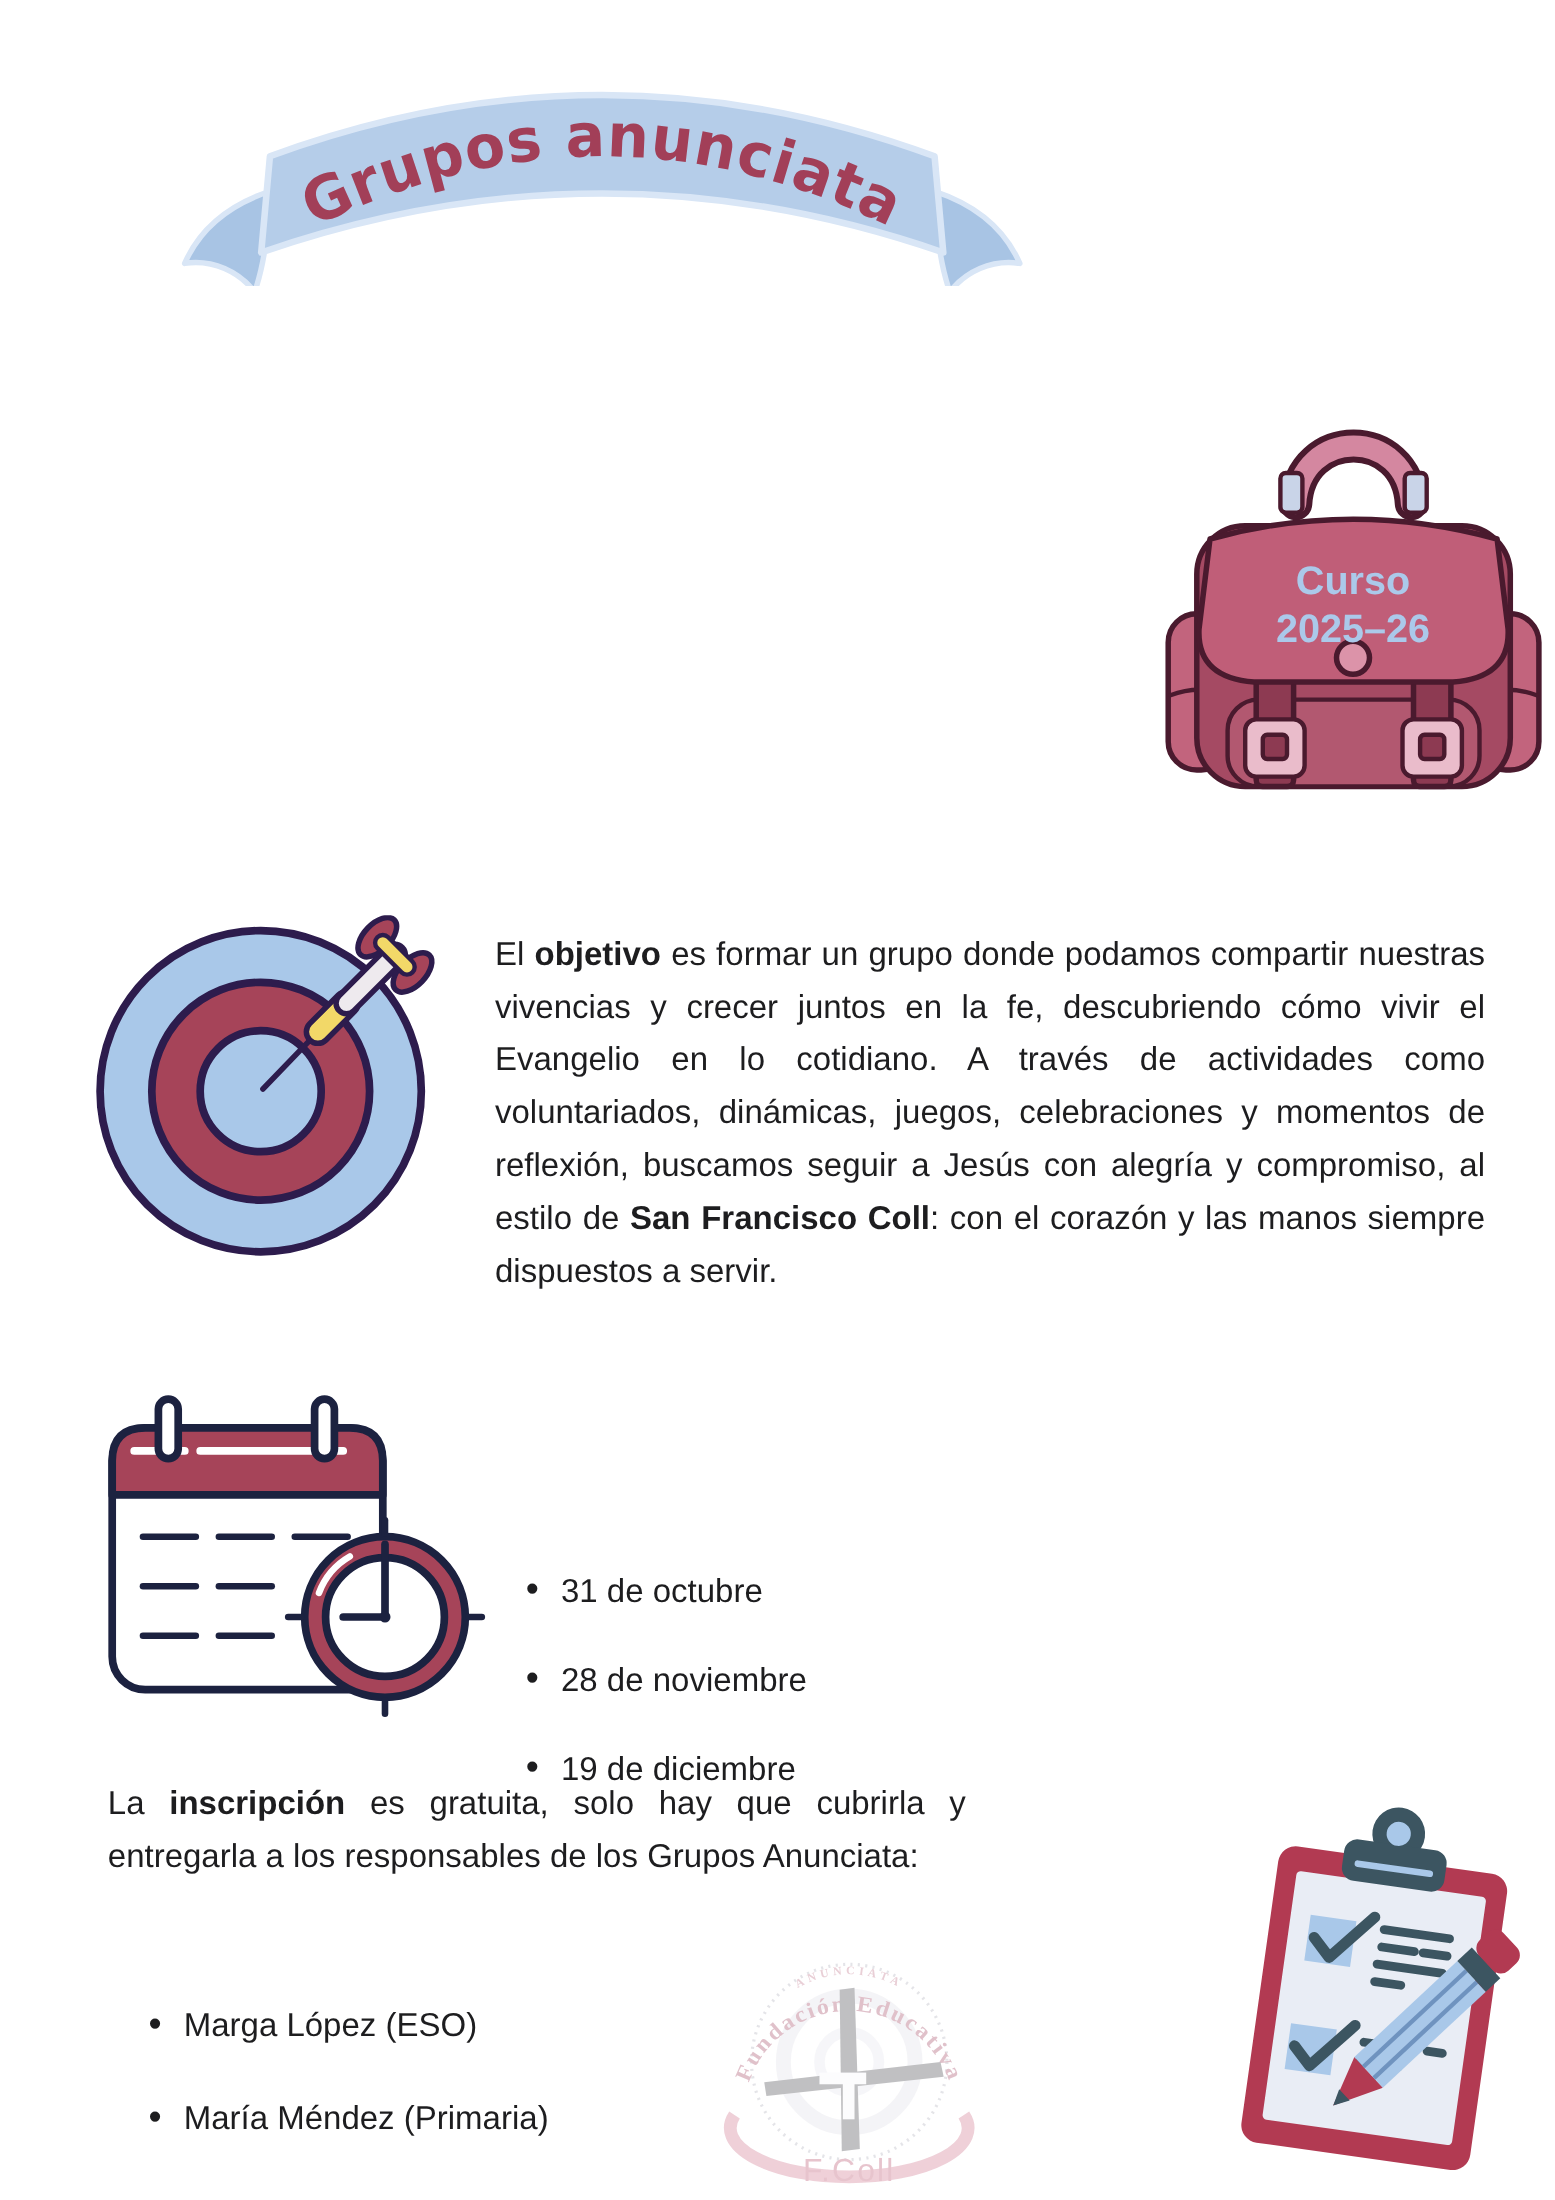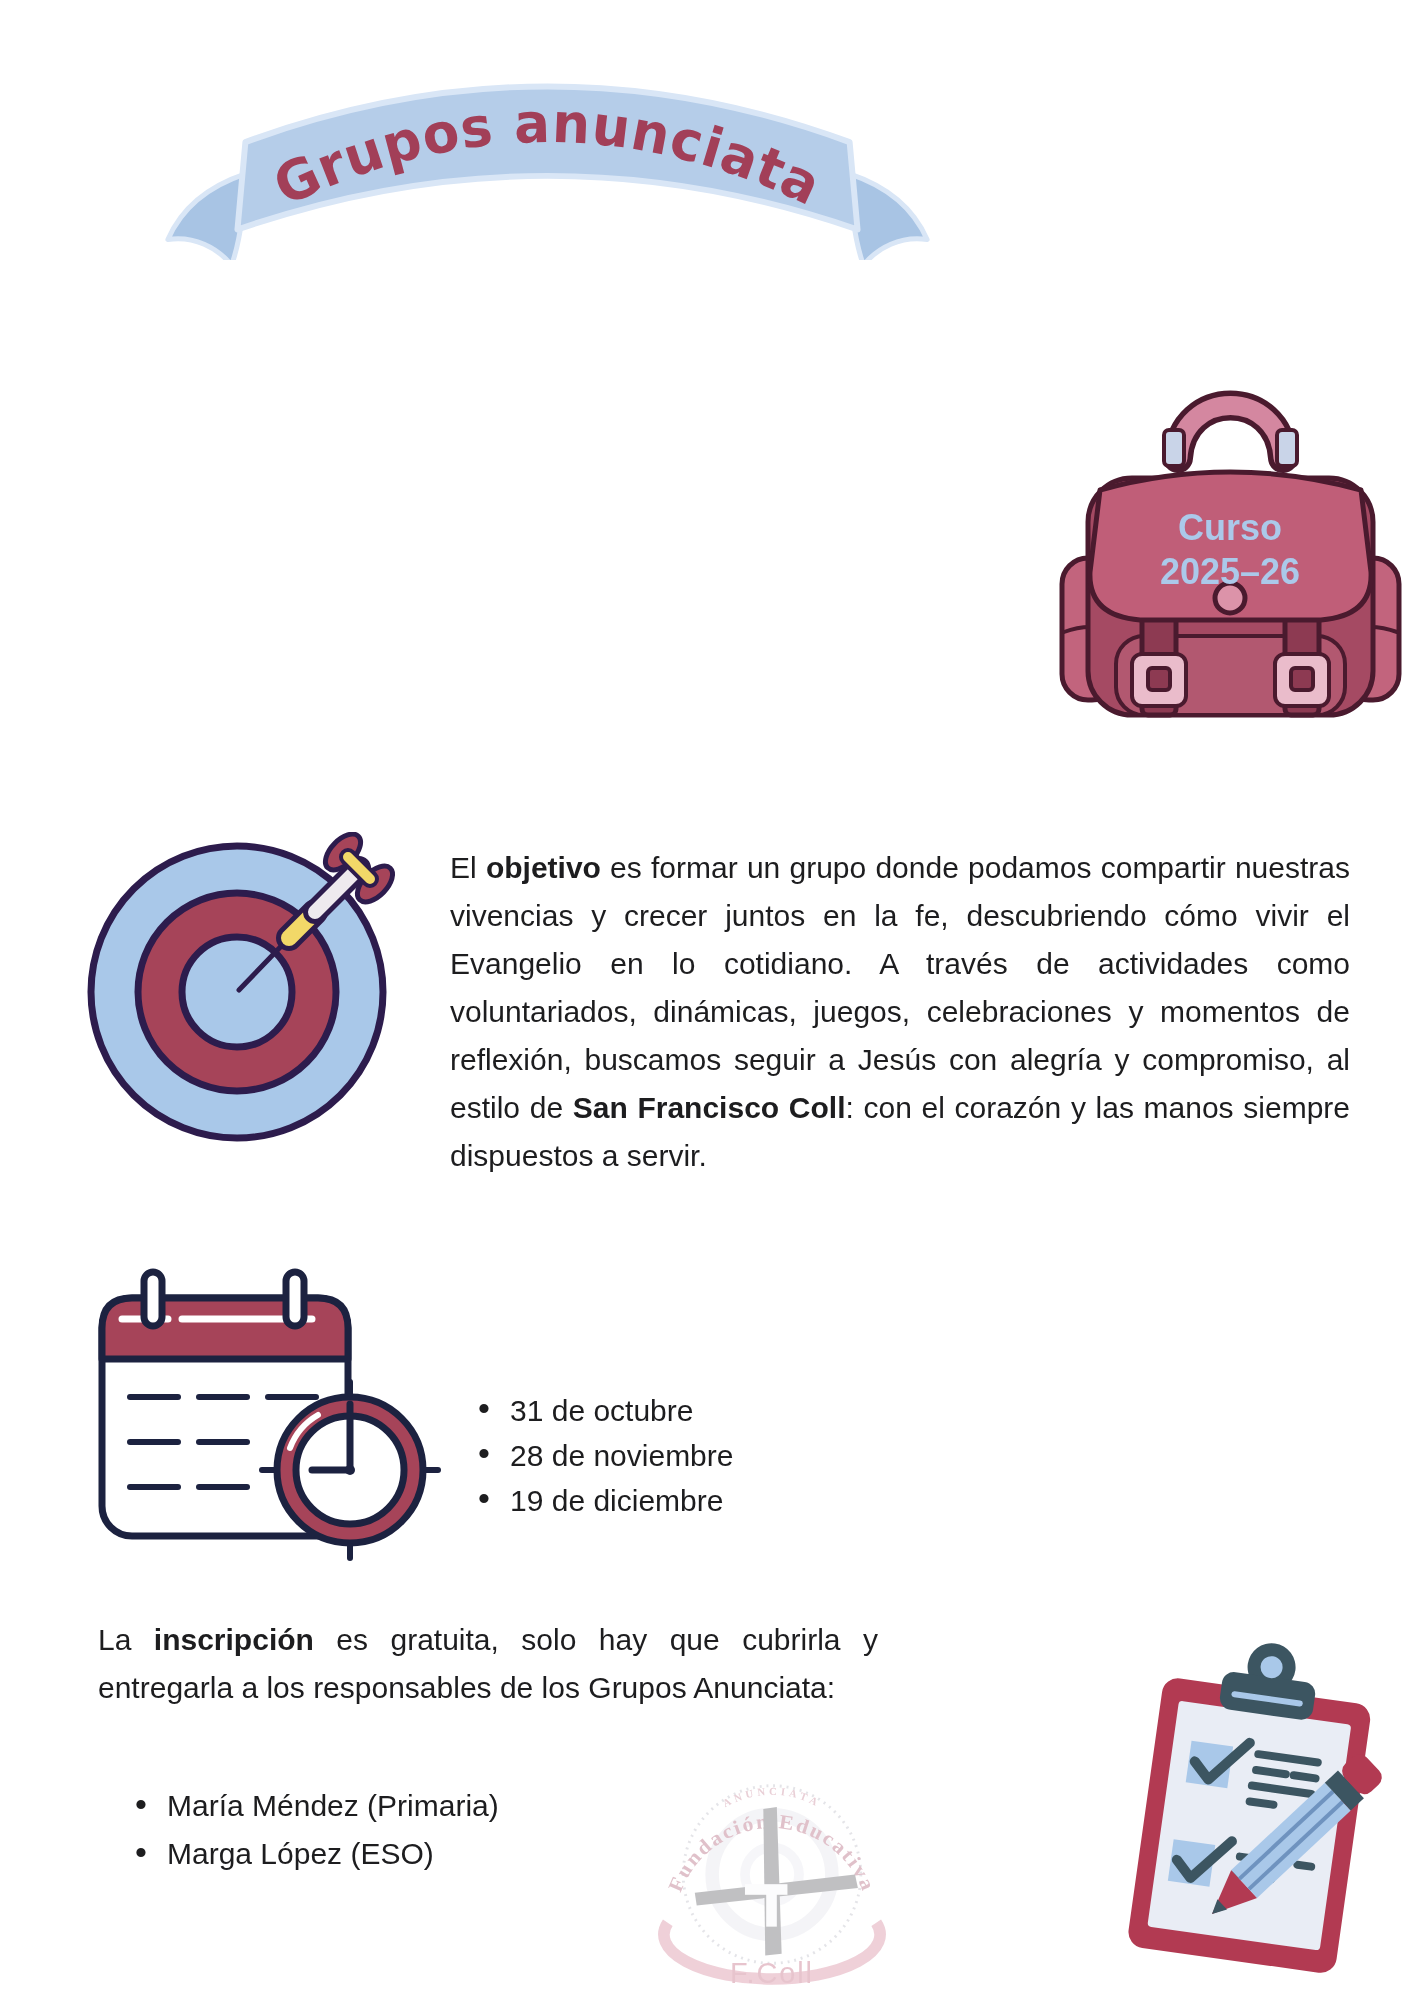--- a/index.html
+++ b/index.html
@@ -4,21 +4,21 @@
 <style>
   html,body{margin:0;padding:0;background:#fff;}
   .page{position:relative;width:1414px;height:2000px;background:#ffffff;overflow:hidden;
         font-family:"Liberation Sans",sans-serif;color:#1d1d1f;}
   .abs{position:absolute;}
   .para{font-size:30px;line-height:48px;text-align:justify;}
   .para p{margin:0;}
   .b{font-weight:bold;}
   .line{font-size:30px;line-height:48px;}
   ul.dotlist{margin:0;padding:0;list-style:none;}
-  ul.dotlist li{position:relative;padding-left:32px;font-size:30px;line-height:45px;}
+  ul.dotlist li{position:relative;padding-left:32px;font-size:30px;line-height:45px;margin-top:36px;}
   ul.dotlist li::before{content:"\2022";position:absolute;left:0;top:-2px;font-size:34px;color:#1d1d1f;}
   ul.resplist li{line-height:48px;}
   .wm{opacity:.55;}
 </style>
 </head>
 <body>
 
 <div class="page">
 
   <div class="abs" style="left:150px;top:50px;width:795px;height:210px;">
@@ -138,22 +138,22 @@
   <ul class="dotlist abs" style="left:478px;top:1388px;width:430px;">
     <li>31 de octubre</li>
     <li>28 de noviembre</li>
     <li>19 de diciembre</li>
   </ul>
 
   <div class="abs para" style="left:98px;top:1616px;width:780px;">
     <p><span>La </span><span class="b">inscripción</span><span> es gratuita, solo hay que cubrirla y entregarla a los responsables de los Grupos Anunciata:</span></p>
   </div>
   <ul class="dotlist resplist abs" style="left:135px;top:1782px;width:600px;">
+    <li>Marga López (ESO)</li>
     <li>María Méndez (Primaria)</li>
-    <li>Marga López (ESO)</li>
   </ul>
 
   <div class="abs wm" style="left:612px;top:1778px;width:320px;height:222px;">
     <svg width="320" height="222" viewBox="0 0 320 230">
       <path d="M 52,150 A 112,46 0 1 0 268,150" fill="none" stroke="#dc9aab" stroke-width="12" opacity="0.85"></path>
       <circle cx="160" cy="100" r="92" fill="#ffffff" stroke="#cfcfd6" stroke-width="3" stroke-dasharray="2 5"></circle>
       <circle cx="160" cy="100" r="62" fill="none" stroke="#ececf1" stroke-width="14"></circle>
       <circle cx="160" cy="100" r="28" fill="none" stroke="#f0f0f5" stroke-width="10"></circle>
       <path id="wmTop" d="M 70,80 A 96,96 0 0 1 250,80" fill="none"></path>
       <text font-family="Liberation Serif, serif" font-weight="bold" font-size="11" fill="#d8a8b6" letter-spacing="4">

